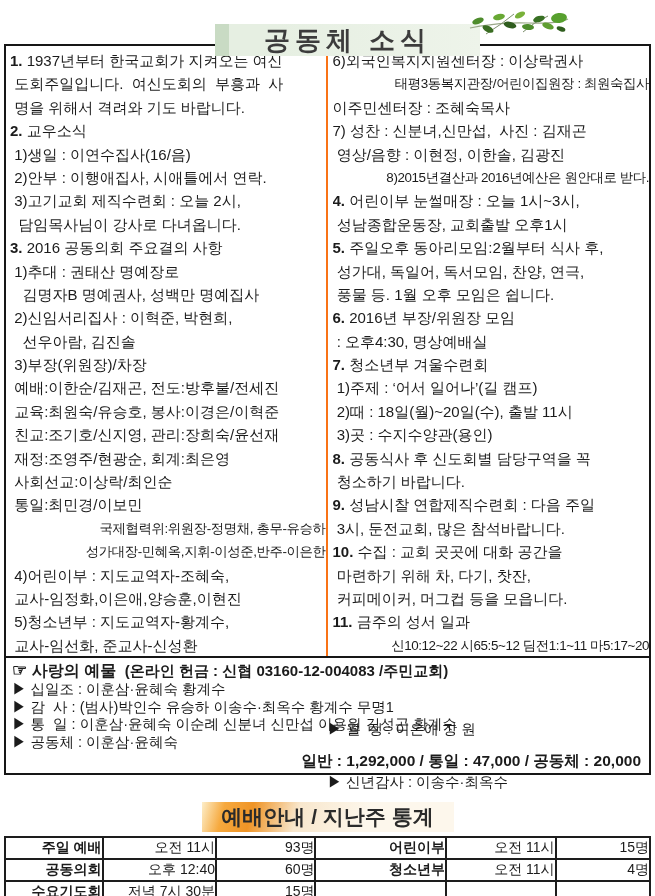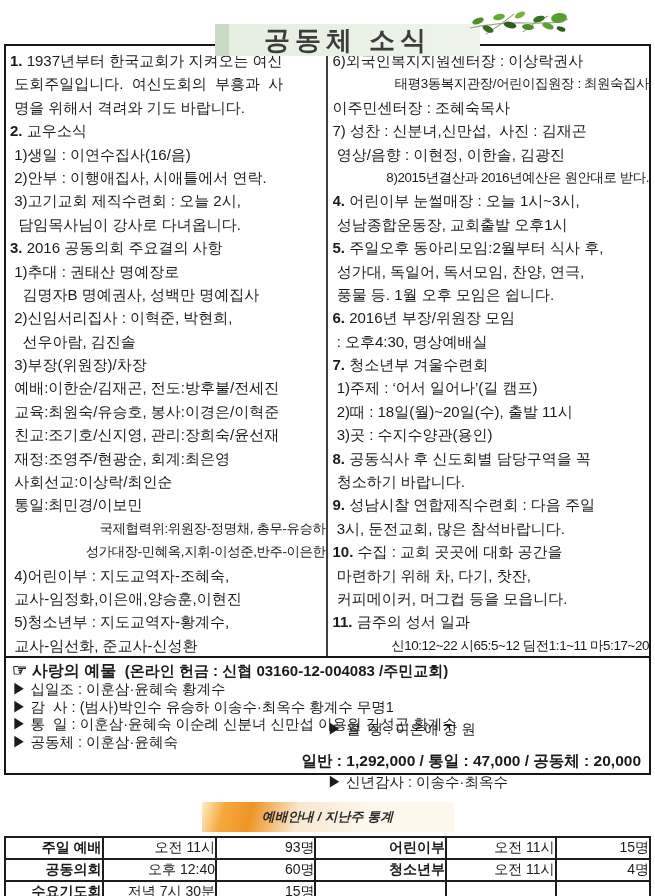--- a/index.html
+++ b/index.html
@@ -13,42 +13,42 @@
   .title-band{position:absolute;left:215px;top:24px;width:265px;height:32px;
       background:linear-gradient(to right,#c9dbc4 0 14px,#e6efe2 14px 60px,#eef4ea 100%);
       display:flex;align-items:center;justify-content:center;}
   .title-text{font-size:26px;font-weight:bold;color:#3c3c3c;letter-spacing:5px;white-space:pre;}
   .leaves{position:absolute;left:468px;top:6px;}
 
   
   .newsbox{margin:0 4px;height:614px;border:2px solid #161616;
       display:flex;box-sizing:border-box;background:#fff;}
   .col{width:50%;box-sizing:border-box;padding-top:3px;}
-  .col.left{border-right:2px solid #404040;padding-left:4px;}
+  .col.left{border-right:2px solid #f97316;padding-left:4px;}
   .col.right{padding-left:5px;}
   .nline{height:23.4px;line-height:23.4px;font-size:15px;white-space:pre;overflow:hidden;}
   .nline .nb{font-weight:bold;}
   .nline.tight{font-size:13.4px;letter-spacing:-0.4px;text-align:right;}
 
   
   .obox{margin:-2px 4px 0 4px;border:2px solid #161616;box-sizing:border-box;
       padding:3px 6px 2px 6px;background:#fff;}
   .ohead{font-weight:bold;font-size:16px;line-height:20px;white-space:pre;}
   .ohead .oicon{font-size:17px;}
   .ohead .osub{font-size:15px;}
   .orow{position:relative;font-size:14.5px;line-height:17.5px;white-space:pre;}
   .orow .oright{position:absolute;left:50%;top:0;margin-top:40px;}
   .ototals{font-weight:bold;font-size:15.5px;line-height:20px;text-align:right;
       padding-right:2px;white-space:pre;}
 
   
   .stats-header{margin:27px auto 0 auto;width:252px;height:30px;
       background:linear-gradient(105deg,#fdeec9 0%,#f6a93e 9%,#ef9426 20%,#f8e7cd 38%,#fdf7ec 65%,#fdf7ec 100%);
       display:flex;align-items:center;justify-content:center;}
-  .stats-header span{font-weight:bold;font-size:13px;color:#2b2b2b;white-space:pre;font-style:italic;}
+  .stats-header span{font-weight:bold;font-size:21px;color:#2b2b2b;white-space:pre;}
   .stats-table{width:647px;margin:4px 4px 0 4px;border-collapse:collapse;table-layout:fixed;}
   .stats-table td{border:2px solid #1d1d1d;height:20px;text-align:right;
       font-size:14px;padding:0;white-space:pre;overflow:hidden;}
   .stats-table td:nth-child(1),.stats-table td:nth-child(4){font-weight:bold;}
   .stats-table td:nth-child(1){width:15.1%;}
   .stats-table td:nth-child(2){width:17.6%;}
   .stats-table td:nth-child(3){width:15.4%;}
   .stats-table td:nth-child(4){width:20.3%;border-radius:6px;}
   .stats-table td:nth-child(5){width:17.0%;}
   .stats-table td:nth-child(6){width:14.6%;}

